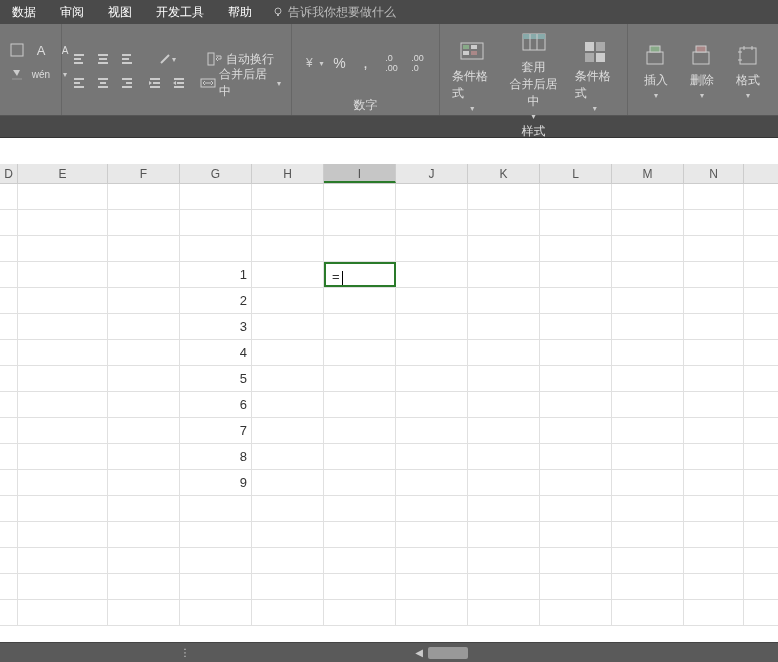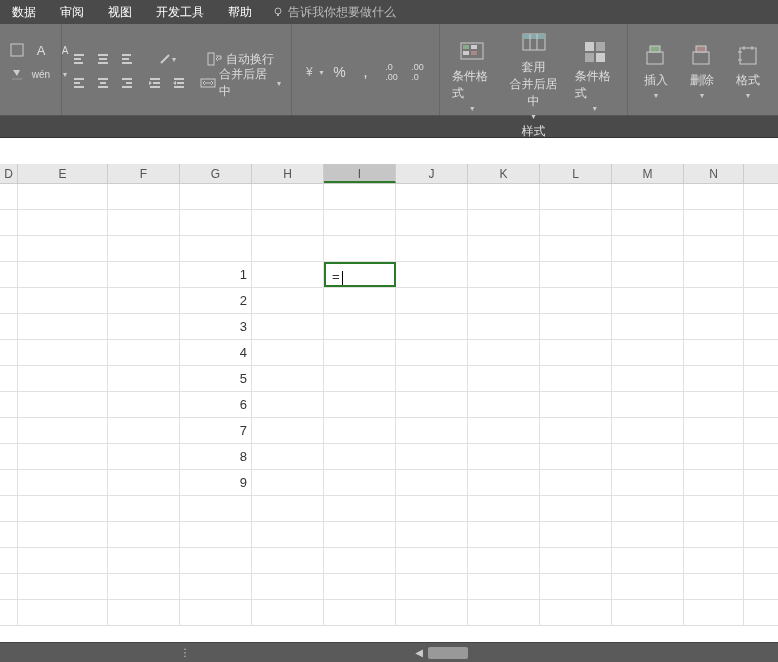--- a/index.html
+++ b/index.html
@@ -209,20 +209,21 @@
               </svg>
               <span class="drop">▾</span>
             </div>
           <div class="btn-sm" style="font-size:14px;">%</div>
           <div class="btn-sm" style="font-size:16px;">,</div>
           <div class="btn-sm" style="font-size:9px;">.0<br>.00</div>
           <div class="btn-sm" style="font-size:9px;">.00<br>.0</div>
         </div>
       </div>
     </div>
+    <div class="group-label">数字</div>
   </div>
 
   <div class="group" style="width:188px">
     <div class="group-body" style="justify-content:center; gap:4px;">
       <div class="big-btn">
         <div class="big-icon">
             <svg width="26" height="26">
               <rect x="2" y="4" width="22" height="16" fill="none" stroke="#ccc"></rect>
               <rect x="4" y="6" width="6" height="4" fill="#8a8"></rect>
               <rect x="12" y="6" width="6" height="4" fill="#ccc"></rect>

